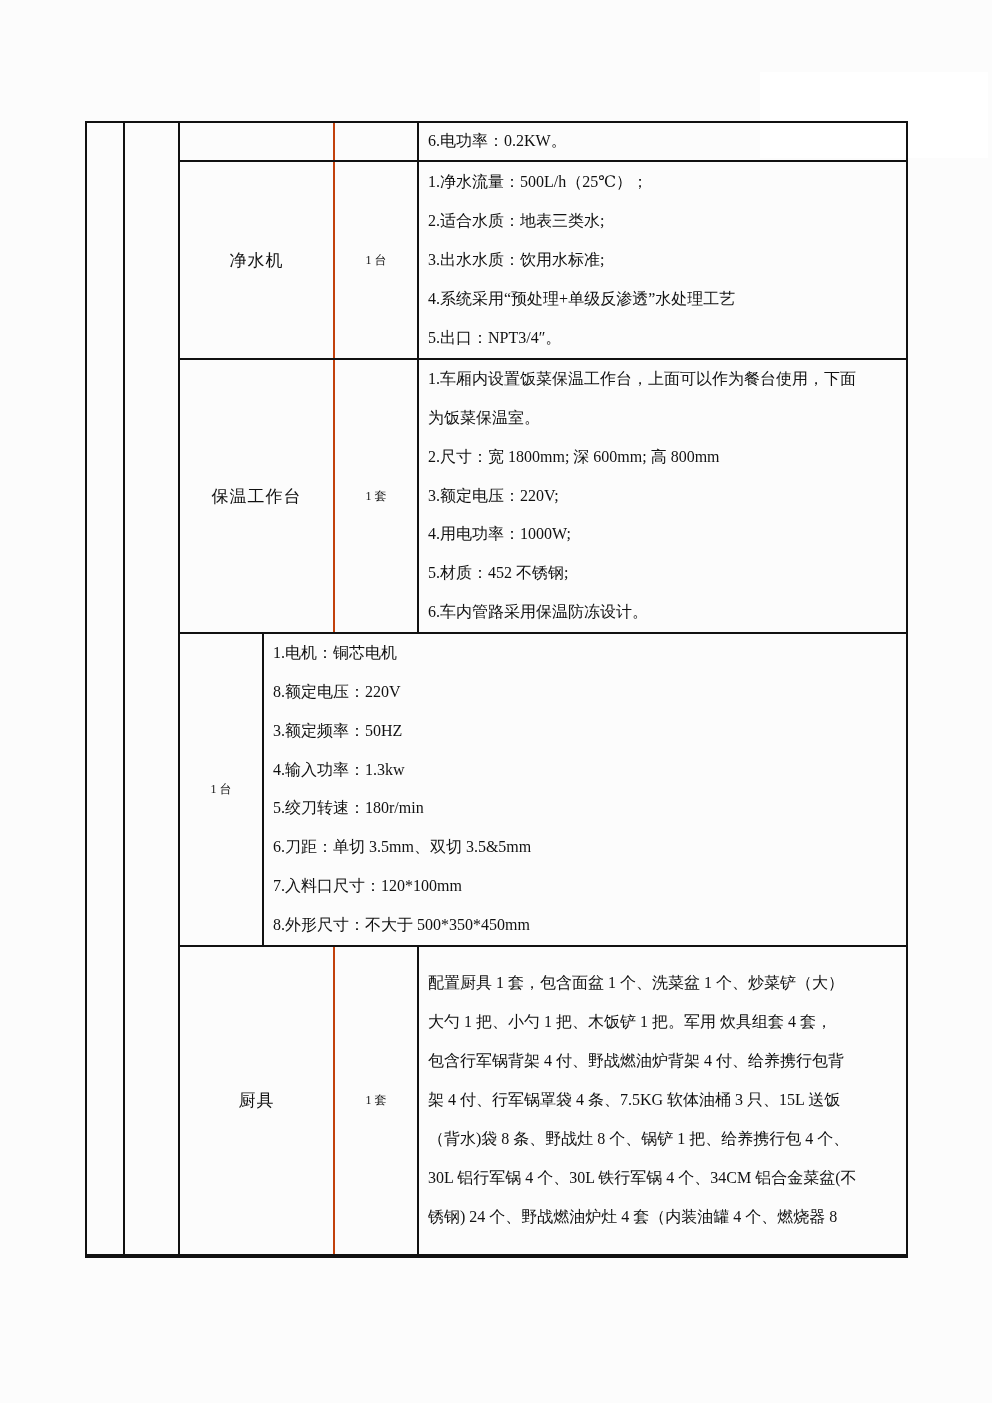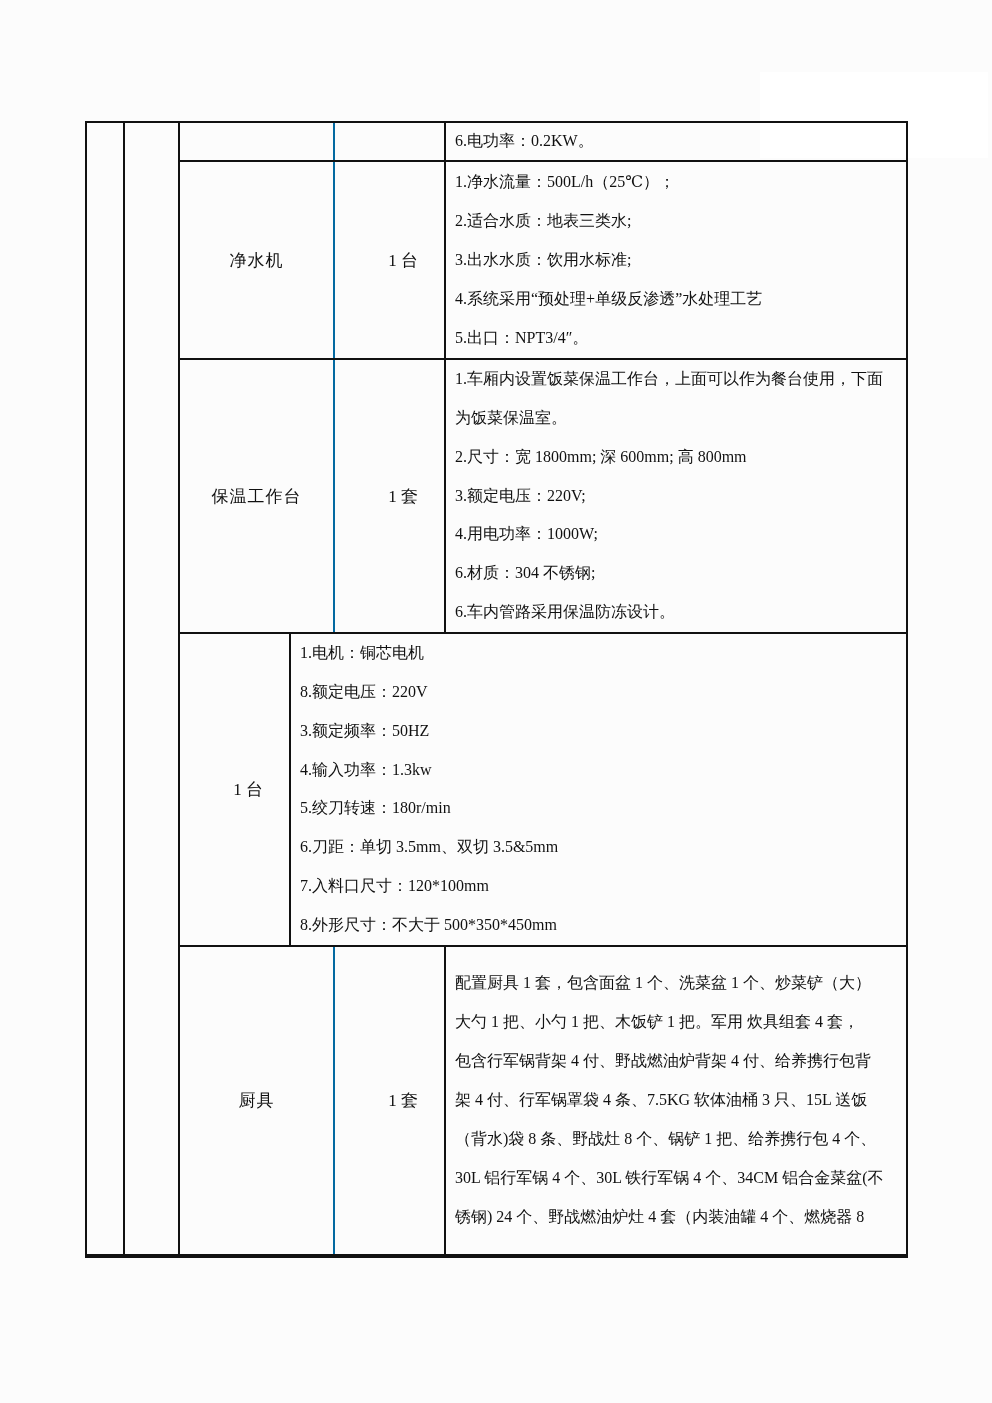--- a/index.html
+++ b/index.html
@@ -62,36 +62,35 @@
     border-top: 2px solid #111;
   }
   .spec-row.grow { flex: 1 1 auto; }
   .cell {
     box-sizing: border-box;
     min-width: 0;
   }
   .name-cell {
     width: 155px;
     flex: 0 0 auto;
-    border-right: 2px solid #0369a1;
+    border-right: 2px solid #c2410c;
     display: flex;
     align-items: center;
     justify-content: center;
     font-size: 17px;
     letter-spacing: 1px;
   }
   .qty-cell {
     width: 84px;
     flex: 0 0 auto;
     border-right: 2px solid #111;
     display: flex;
     align-items: center;
     justify-content: center;
-    font-size: 17px;
-    margin-left: 27px;
+    font-size: 12px;
   }
   .desc-cell {
     flex: 1 1 auto;
     display: flex;
     flex-direction: column;
     justify-content: center;
     padding-left: 9px;
     padding-right: 4px;
     overflow: hidden;
   }
@@ -136,21 +135,21 @@
 
     <div class="spec-row" style="height: 274px;">
       <div class="cell name-cell">保温工作台</div>
       <div class="cell qty-cell">1 套</div>
       <div class="cell desc-cell">
             <div class="desc-line">1.车厢内设置饭菜保温工作台，上面可以作为餐台使用，下面</div>
             <div class="desc-line">为饭菜保温室。</div>
             <div class="desc-line">2.尺寸：宽 1800mm; 深 600mm; 高 800mm</div>
             <div class="desc-line">3.额定电压：220V;</div>
             <div class="desc-line">4.用电功率：1000W;</div>
-            <div class="desc-line">6.材质：304 不锈钢;</div>
+            <div class="desc-line">5.材质：452 不锈钢;</div>
             <div class="desc-line">6.车内管路采用保温防冻设计。</div>
           </div>
     </div>
 
     <div class="spec-row" style="height: 313px;">
       <div class="cell qty-cell">1 台</div>
       <div class="cell desc-cell">
             <div class="desc-line">1.电机：铜芯电机</div>
             <div class="desc-line">8.额定电压：220V</div>
             <div class="desc-line">3.额定频率：50HZ</div>

